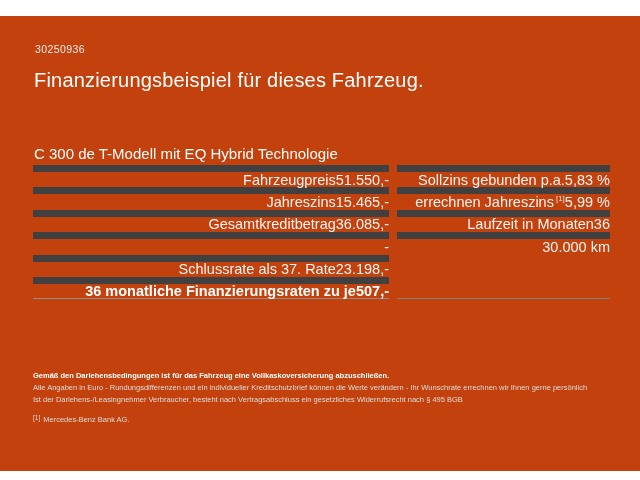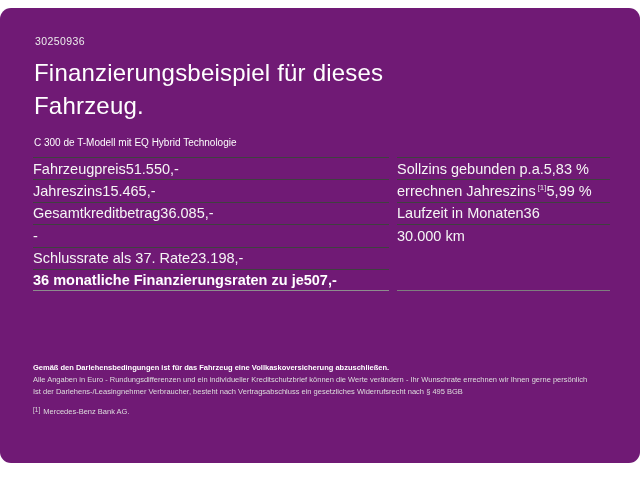--- a/index.html
+++ b/index.html
@@ -2,42 +2,42 @@
 <html><head>
 <meta charset="utf-8">
 <style>
   html, body { margin:0; padding:0; }
   body {
     width:640px; height:480px; position:relative; overflow:hidden;
     background:#ffffff;
     font-family:"Liberation Sans", sans-serif;
   }
   .panel {
-    position:absolute; top:8px; left:0; width:640px; height:455px;
-    background:#701a75; color:#ffffff;border-radius:11px;
+    position:absolute; top:16px; left:0; width:640px; height:455px;
+    background:#c2410c; color:#ffffff;
   }
   .vehicle-id {
     position:absolute; left:35px; top:27px;
     font-size:10.5px; color:#ececec; letter-spacing:.4px;
   }
   .title {
     position:absolute; left:34px; top:48px; width:434px;
-    font-size:24px; line-height:33px; font-weight:400; color:#ffffff;
+    font-size:20px; line-height:33px; font-weight:400; color:#ffffff;
     letter-spacing:.2px;
   }
   .model {
     position:absolute; left:34px; top:129px;
-    font-size:10px; color:#fdfdfd;
+    font-size:15px; color:#fdfdfd;
   }
   .tables { position:absolute; left:33px; top:149px; display:flex; }
   .ftable { width:356px; }
   .ctable { width:213px; margin-left:8px; border-bottom:1px solid #7e7e7e; }
   .row {
-    display:flex; justify-content:flex-start; align-items:center;
-    border-top:1px solid #404040;
+    display:flex; justify-content:flex-end; align-items:center;
+    border-top:7px solid #404040;
     height:22.4px; box-sizing:border-box;
     font-size:14.5px; color:#f5f5f5;
   }
   .row .lbl { white-space:nowrap; }
   .row .val { white-space:nowrap; text-align:right; }
   .row.bold { font-weight:700; height:22px; border-bottom:1px solid #8d8d8d; color:#ffffff; }
   sup.fn-mark { font-size:8px; margin-left:2px; color:#e0e0e0; }
   .fineprint {
     position:absolute; left:33px; top:354px; width:588px;
     font-size:7.5px; line-height:12px; color:#dedede;

